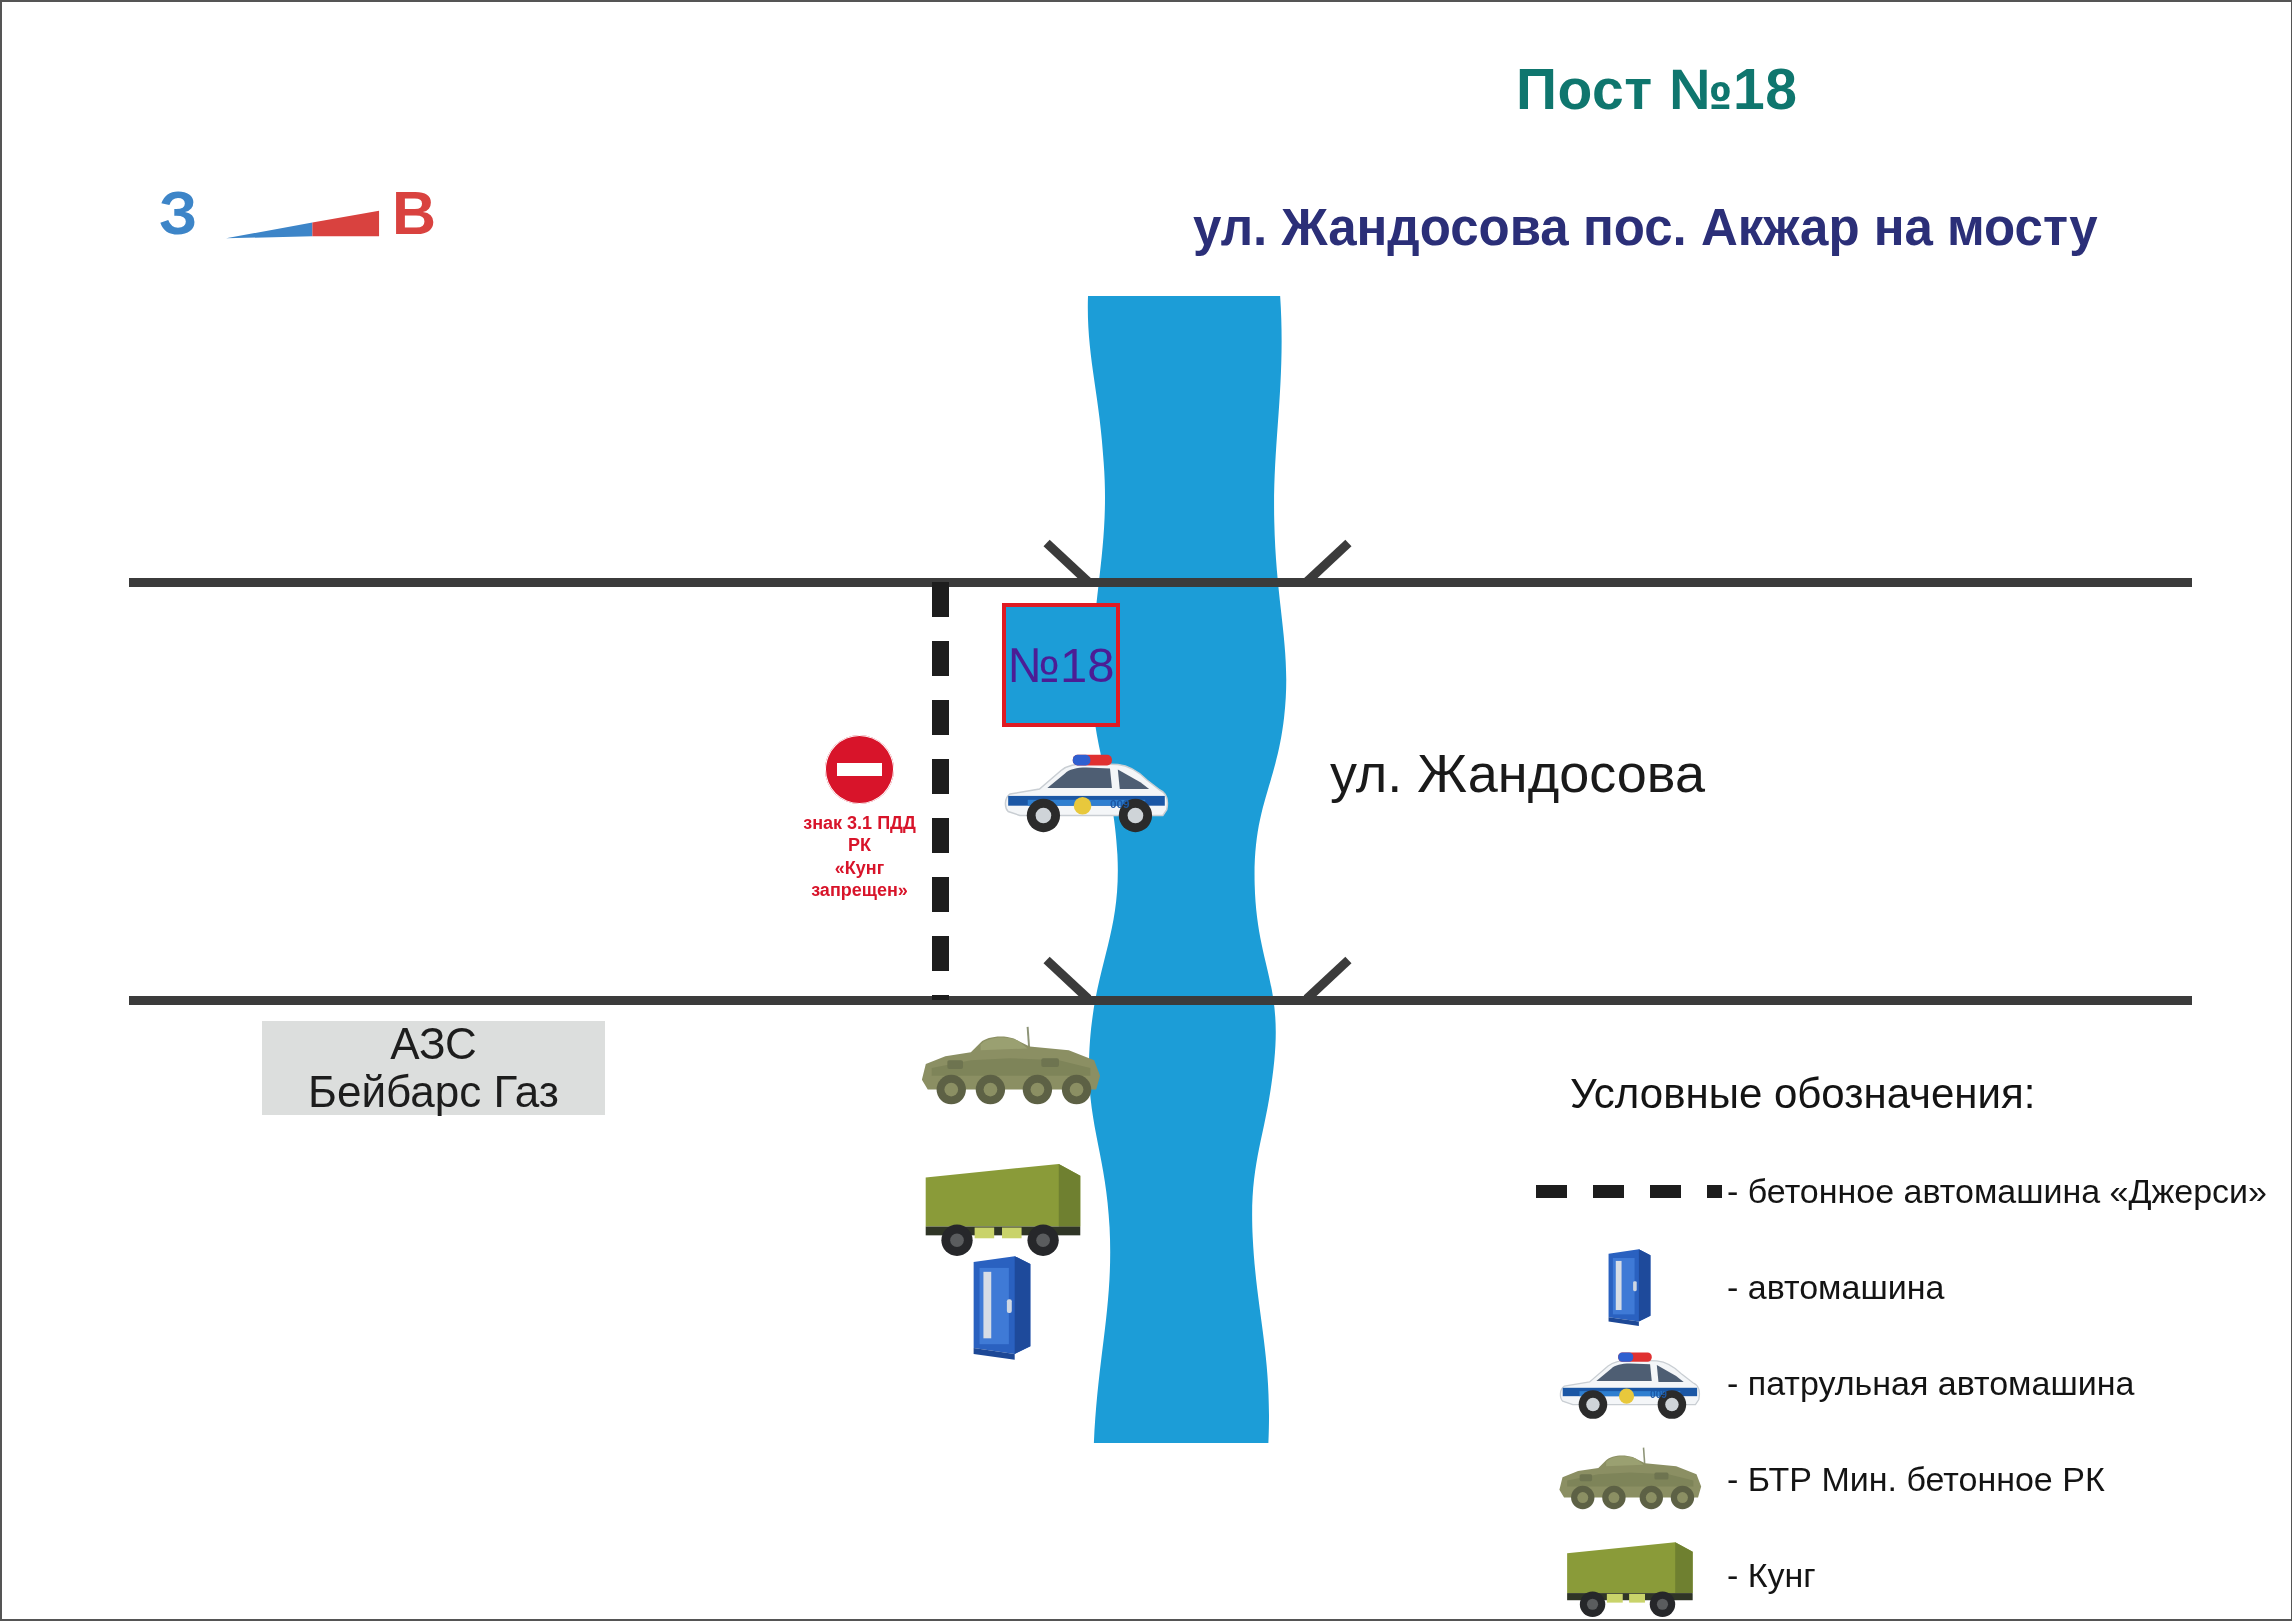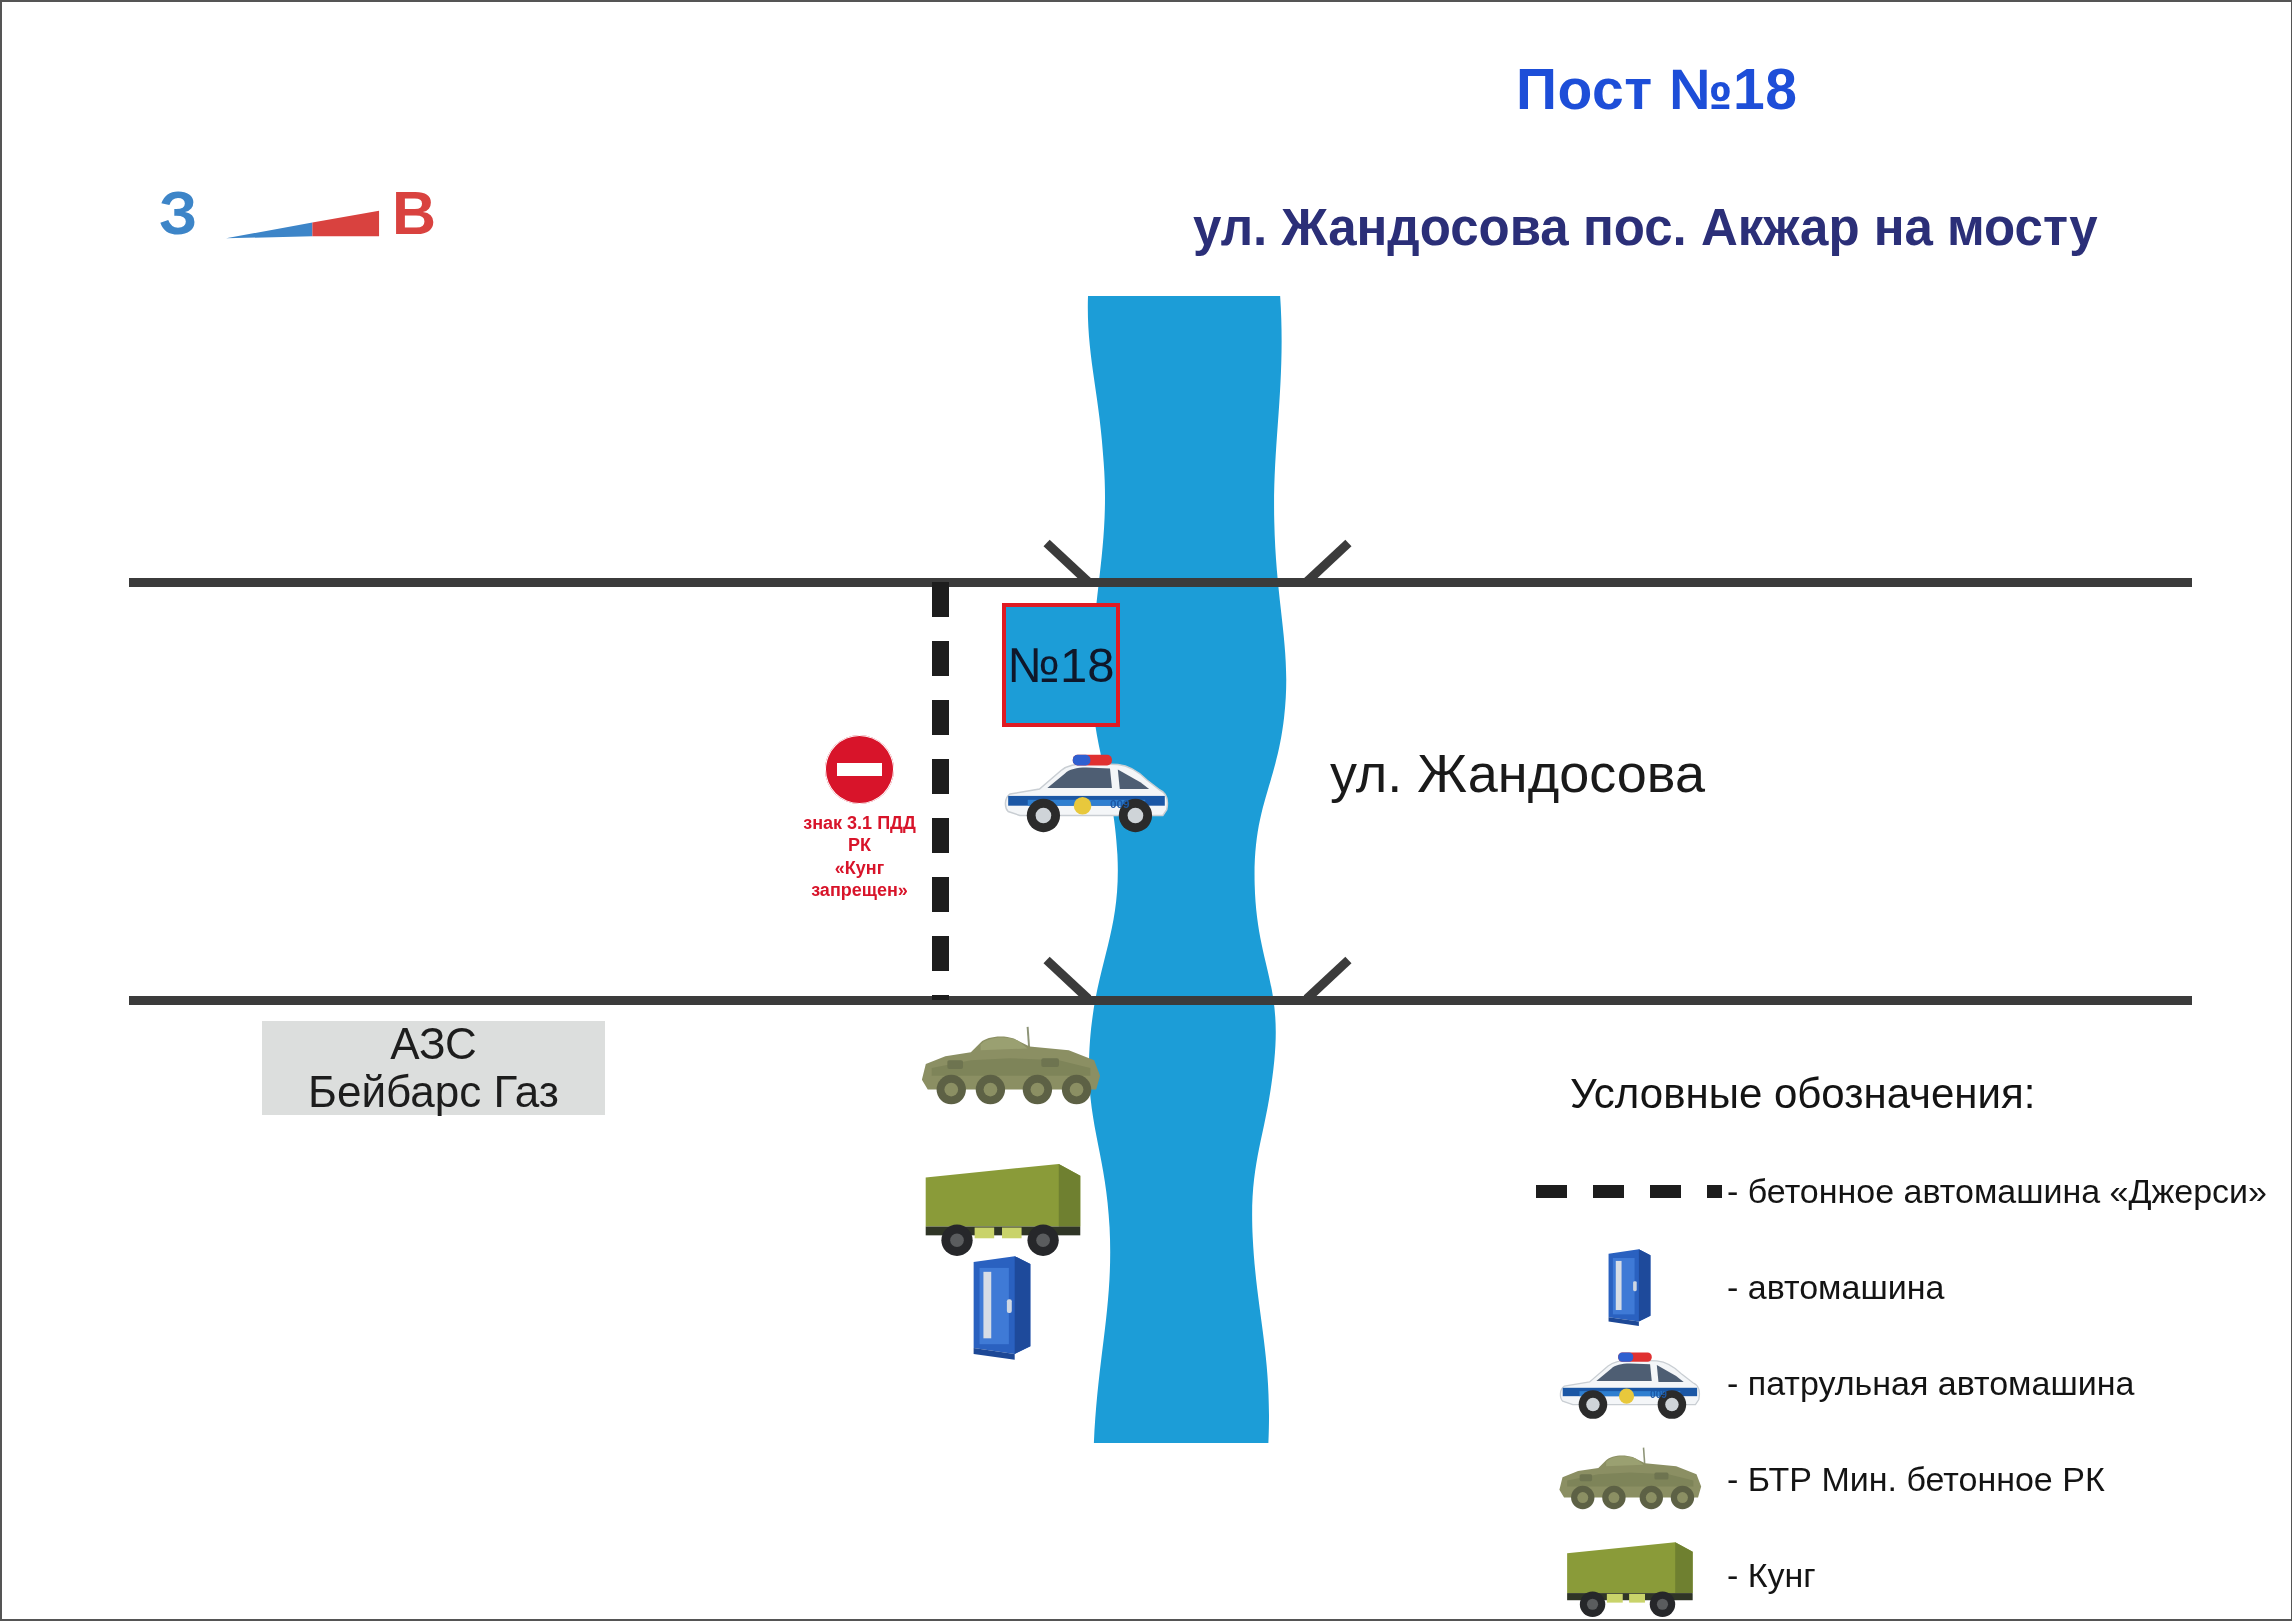--- a/index.html
+++ b/index.html
@@ -20,21 +20,21 @@
     overflow: hidden;
   }
   .abs { position: absolute; }
 
   
   #post-title {
     left: 1514px;
     top: 54px;
     font-size: 57px;
     font-weight: bold;
-    color: #1d4ed8;
+    color: #0f766e;
     letter-spacing: 0.5px;
     white-space: nowrap;
   }
   #street-subtitle {
     left: 1191px;
     top: 196px;
     font-size: 51px;
     font-weight: bold;
     color: #2b2f78;
     white-space: nowrap;
@@ -118,21 +118,21 @@
     height: 124px;
     background: #1c9dd7;
     border: 4.9px solid #e01b22;
     box-sizing: border-box;
     display: flex;
     align-items: center;
     justify-content: center;
   }
   #post-box-label {
     font-size: 49px;
-    color: #0f172a;
+    color: #4c1d95;
     line-height: 1;
   }
 
   
   #no-entry-group { left: 794px; top: 733px; width: 127px; }
   #no-entry-sign {
     width: 69px; height: 69px; border-radius: 50%;
     background: #d8142a;
     margin: 0 auto;
     position: relative;

